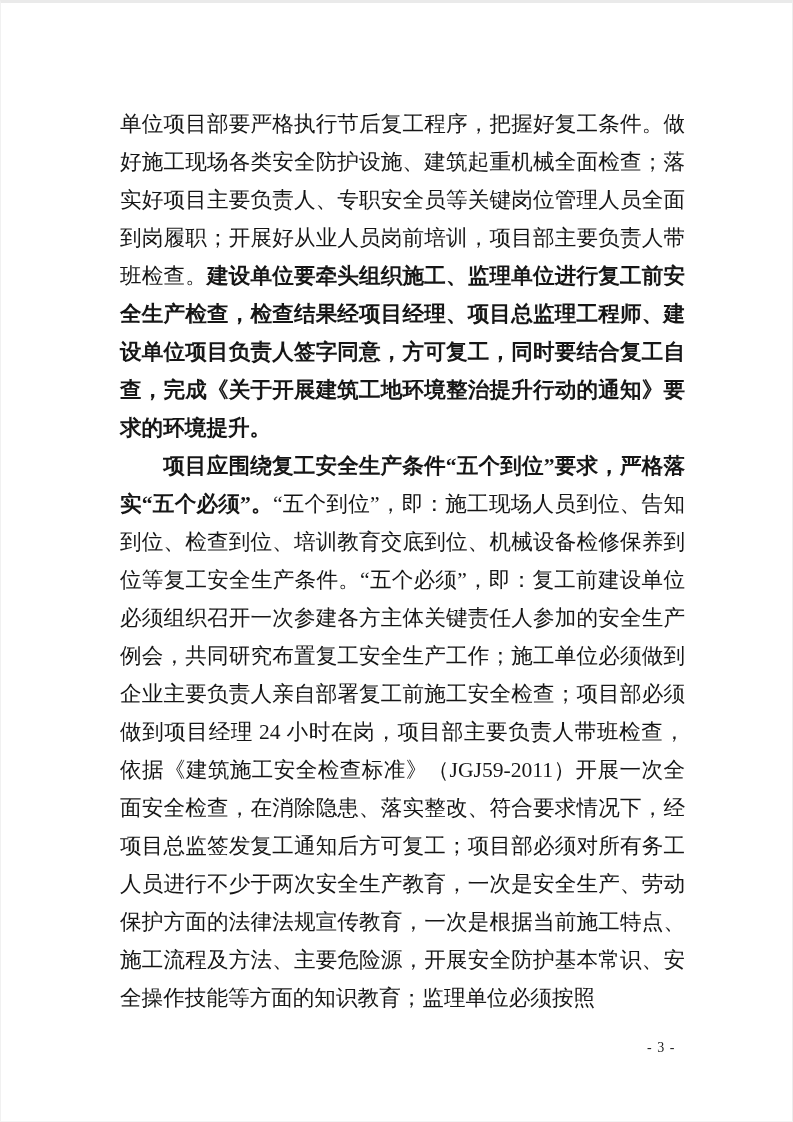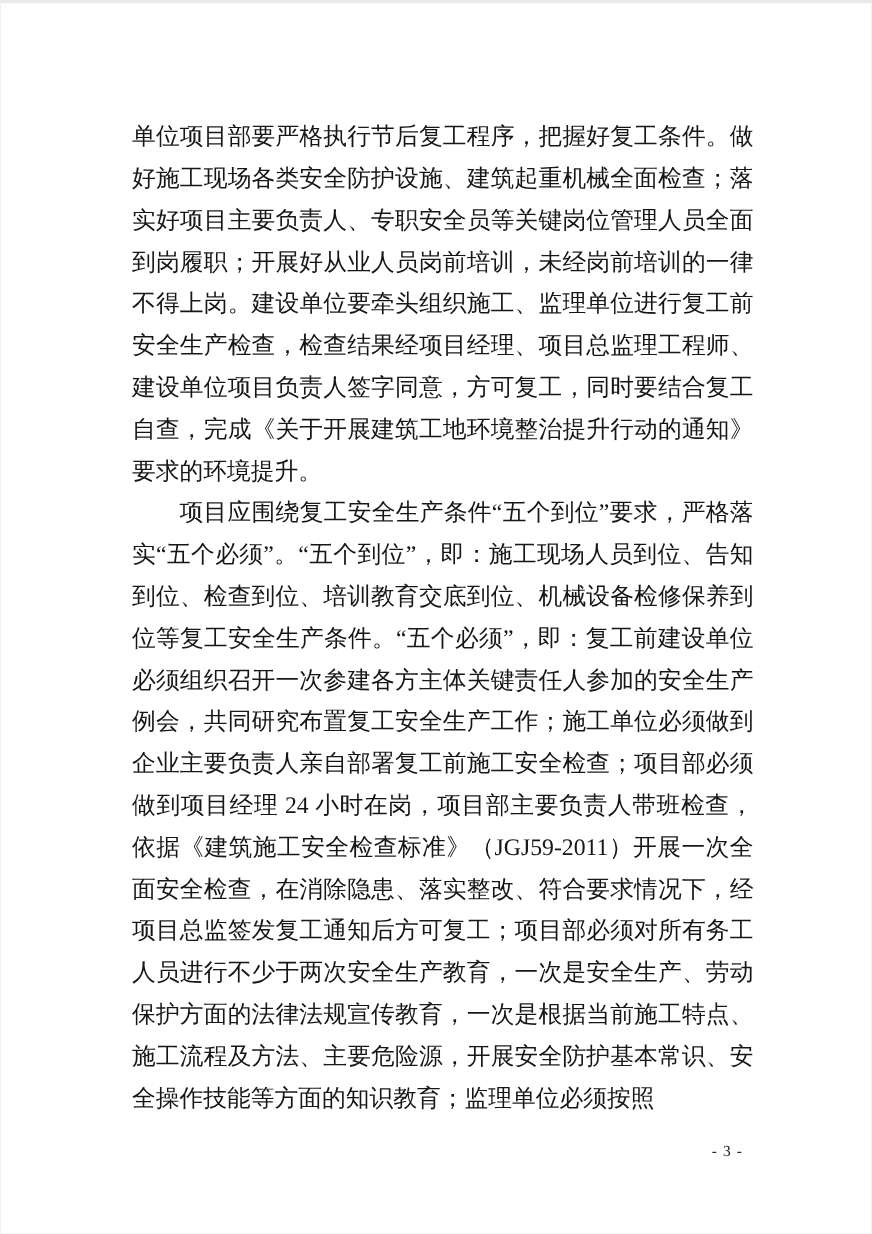--- a/index.html
+++ b/index.html
@@ -31,40 +31,40 @@
     text-align: justify;
   }
   .content p {
     margin: 0;
     padding: 0;
   }
   .para-indent {
     text-indent: 2em;
   }
   .seg-bold {
-    font-weight: normal;
+    font-weight: bold;
   }
   .page-num {
     position: absolute;
     top: 1036px;
     left: 646px;
     font-size: 14px;
     line-height: 18px;
     color: #222222;
     letter-spacing: 1px;
     font-family: "Liberation Serif", "DejaVu Serif", serif;
   }
 </style>
 </head>
 <body>
 
 <div class="page">
   <div class="content">
     <p>
-      <span>单位项目部要严格执行节后复工程序，把握好复工条件。做好施工现场各类安全防护设施、建筑起重机械全面检查；落实好项目主要负责人、专职安全员等关键岗位管理人员全面到岗履职；开展好从业人员岗前培训，未经岗前培训的一律不得上岗。</span><span class="seg-bold">建设单位要牵头组织施工、监理单位进行复工前安全生产检查，检查结果经项目经理、项目总监理工程师、建设单位项目负责人签字同意，方可复工，同时要结合复工自查，完成《关于开展建筑工地环境整治提升行动的通知》要求的环境提升。</span>
+      <span>单位项目部要严格执行节后复工程序，把握好复工条件。做好施工现场各类安全防护设施、建筑起重机械全面检查；落实好项目主要负责人、专职安全员等关键岗位管理人员全面到岗履职；开展好从业人员岗前培训，项目部主要负责人带班检查。</span><span class="seg-bold">建设单位要牵头组织施工、监理单位进行复工前安全生产检查，检查结果经项目经理、项目总监理工程师、建设单位项目负责人签字同意，方可复工，同时要结合复工自查，完成《关于开展建筑工地环境整治提升行动的通知》要求的环境提升。</span>
     </p>
     <p class="para-indent">
       <span class="seg-bold">项目应围绕复工安全生产条件“五个到位”要求，严格落实“五个必须”。</span><span>“五个到位”，即：施工现场人员到位、告知到位、检查到位、培训教育交底到位、机械设备检修保养到位等复工安全生产条件。“五个必须”，即：复工前建设单位必须组织召开一次参建各方主体关键责任人参加的安全生产例会，共同研究布置复工安全生产工作；施工单位必须做到企业主要负责人亲自部署复工前施工安全检查；项目部必须做到项目经理 24 小时在岗，项目部主要负责人带班检查，依据《建筑施工安全检查标准》（JGJ59-2011）开展一次全面安全检查，在消除隐患、落实整改、符合要求情况下，经项目总监签发复工通知后方可复工；项目部必须对所有务工人员进行不少于两次安全生产教育，一次是安全生产、劳动保护方面的法律法规宣传教育，一次是根据当前施工特点、施工流程及方法、主要危险源，开展安全防护基本常识、安全操作技能等方面的知识教育；监理单位必须按照</span>
     </p>
   </div>
 
   <div class="page-num">- 3 -</div>
 </div>
 
 </body></html>

